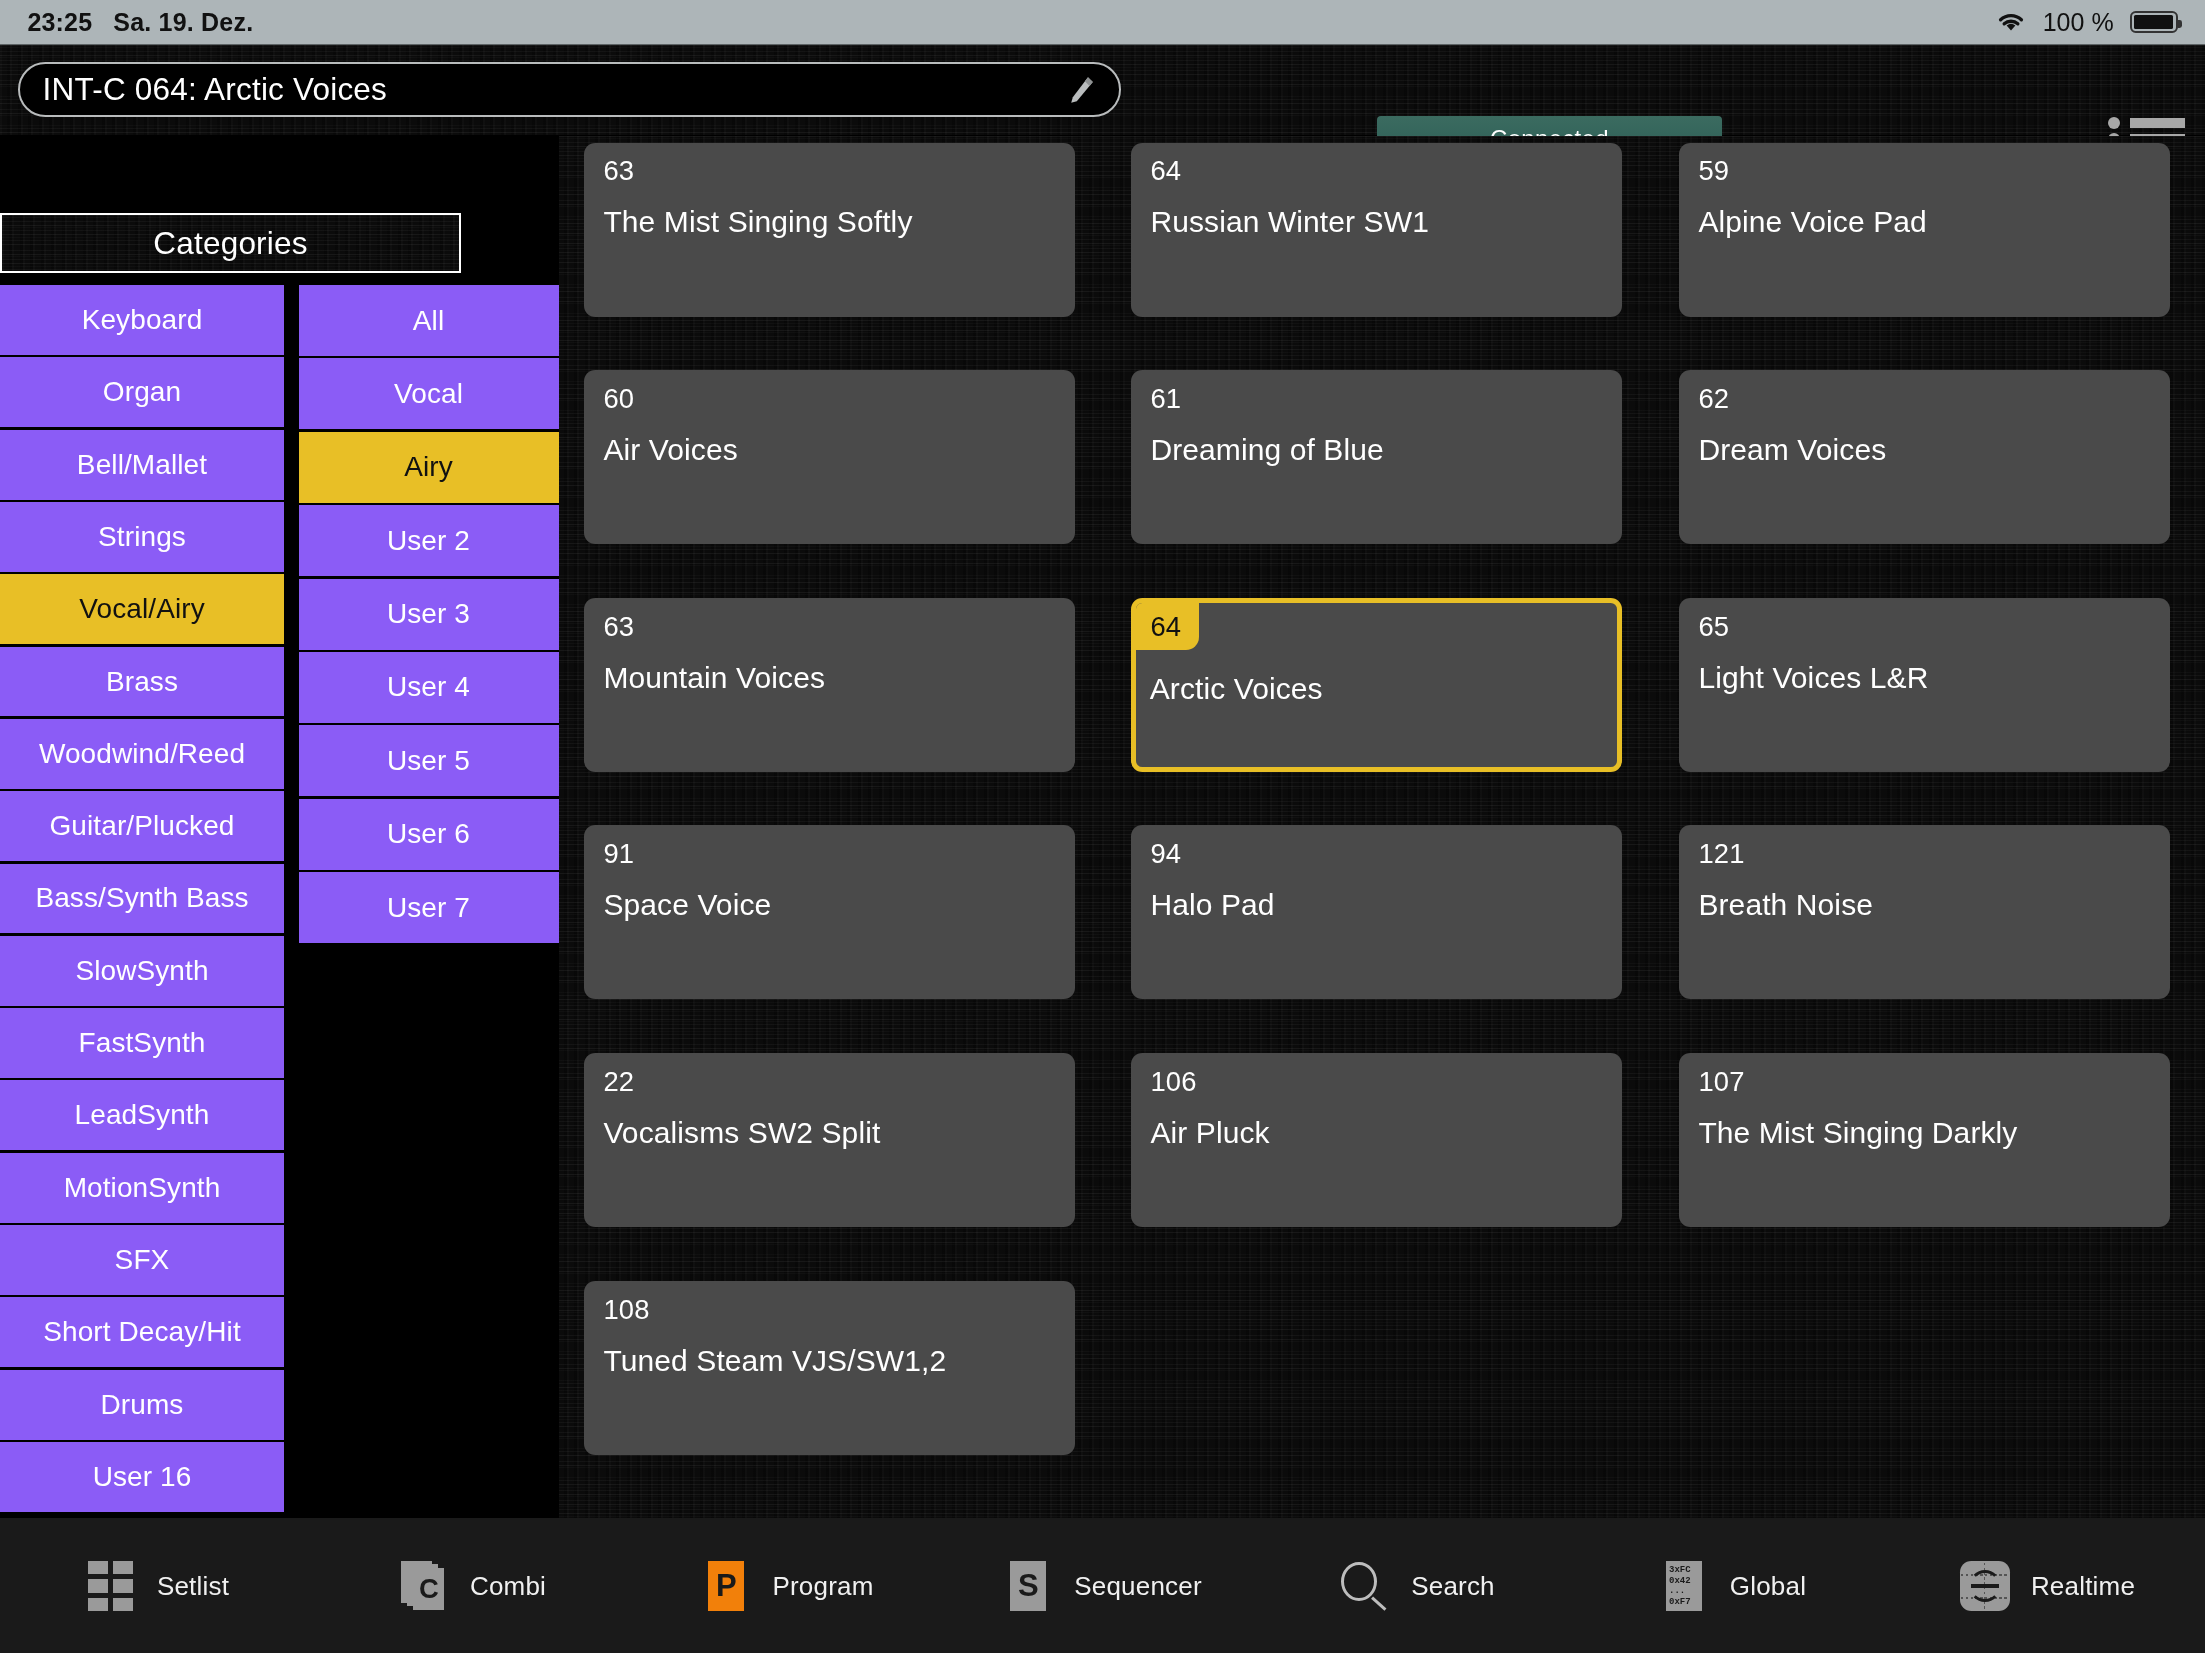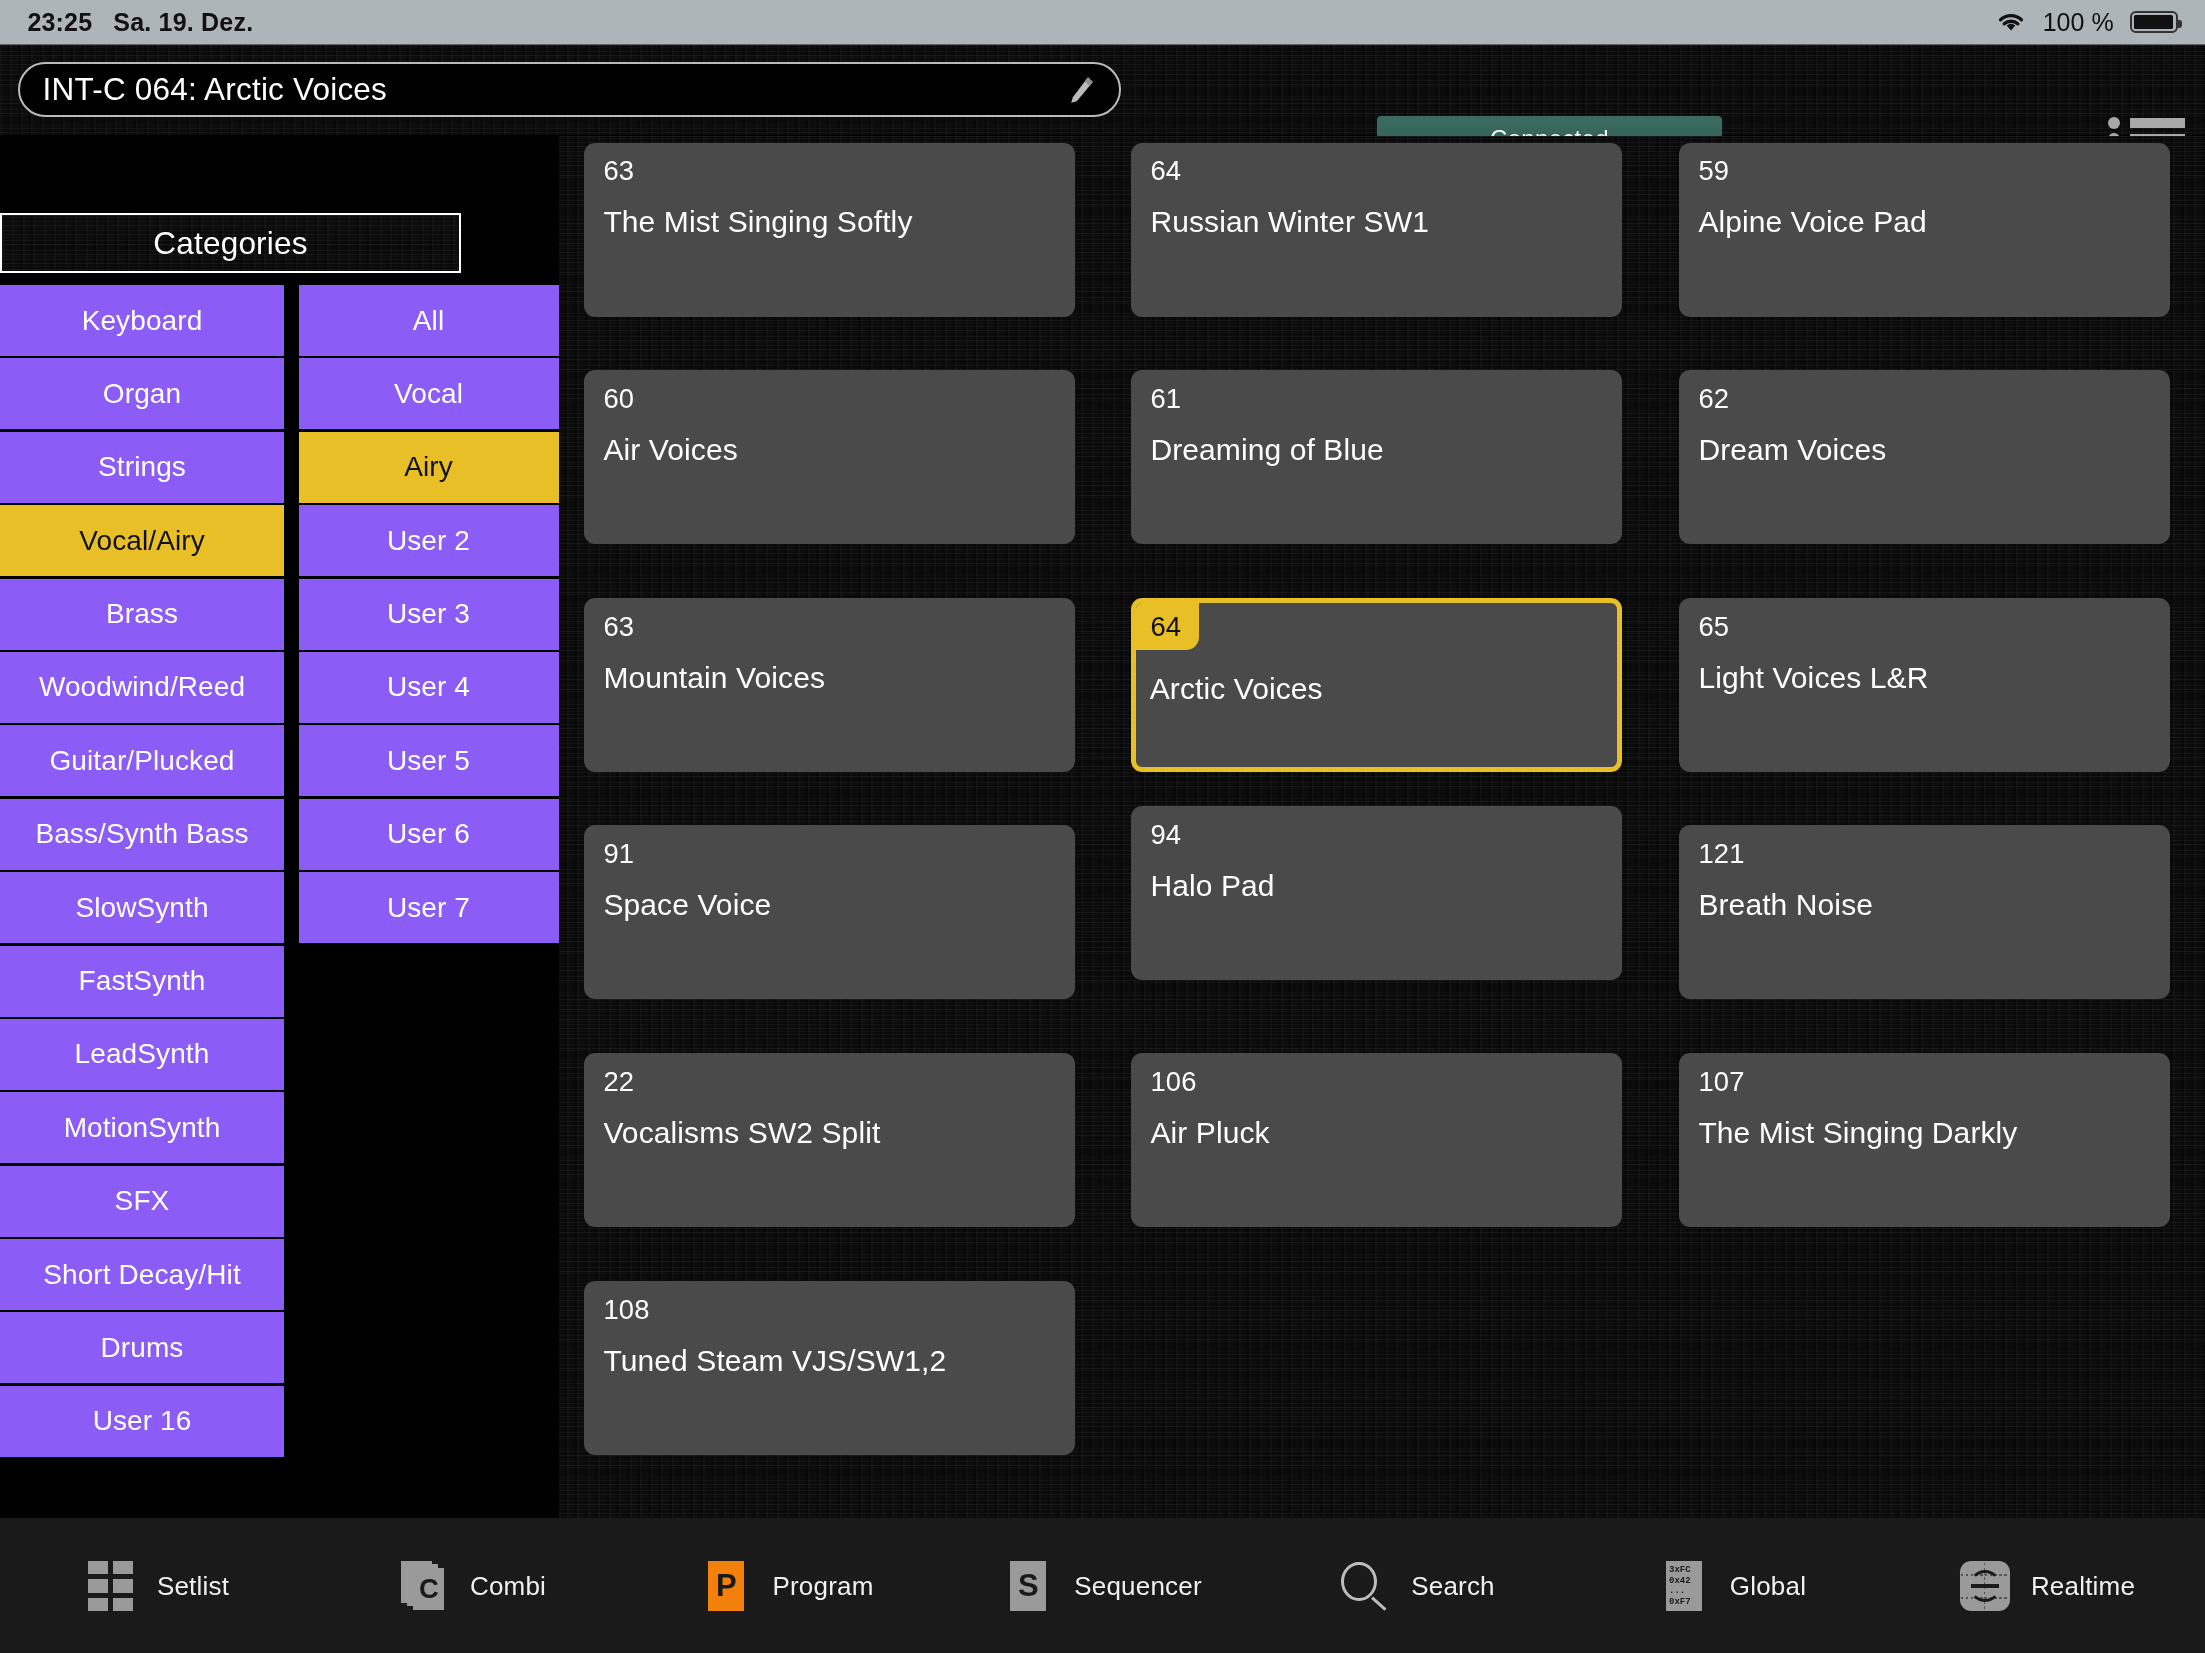--- a/index.html
+++ b/index.html
@@ -287,20 +287,23 @@
     </div>
     <div id="cat-cols">
       <div class="cat-col" id="cat-col-left">
           <div class="cat-item">
             <span>Keyboard</span>
           </div>
           <div class="cat-item">
             <span>Organ</span>
           </div>
           <div class="cat-item">
+            <span>Bell/Mallet</span>
+          </div>
+          <div class="cat-item">
             <span>Strings</span>
           </div>
           <div class="cat-item sel">
             <span>Vocal/Airy</span>
           </div>
           <div class="cat-item">
             <span>Brass</span>
           </div>
           <div class="cat-item">
             <span>Woodwind/Reed</span>
@@ -402,21 +405,21 @@
         <div class="nm">Arctic Voices</div>
       </div>
       <div class="card" style="left: 1095px; top: 462px;">
         <div class="num">65</div>
         <div class="nm">Light Voices L&amp;R</div>
       </div>
       <div class="card" style="left: 0px; top: 689px;">
         <div class="num">91</div>
         <div class="nm">Space Voice</div>
       </div>
-      <div class="card" style="left: 547px; top: 670px;">
+      <div class="card" style="left: 547px; top: 689px;">
         <div class="num">94</div>
         <div class="nm">Halo Pad</div>
       </div>
       <div class="card" style="left: 1095px; top: 689px;">
         <div class="num">121</div>
         <div class="nm">Breath Noise</div>
       </div>
       <div class="card" style="left: 0px; top: 917px;">
         <div class="num">22</div>
         <div class="nm">Vocalisms SW2 Split</div>

